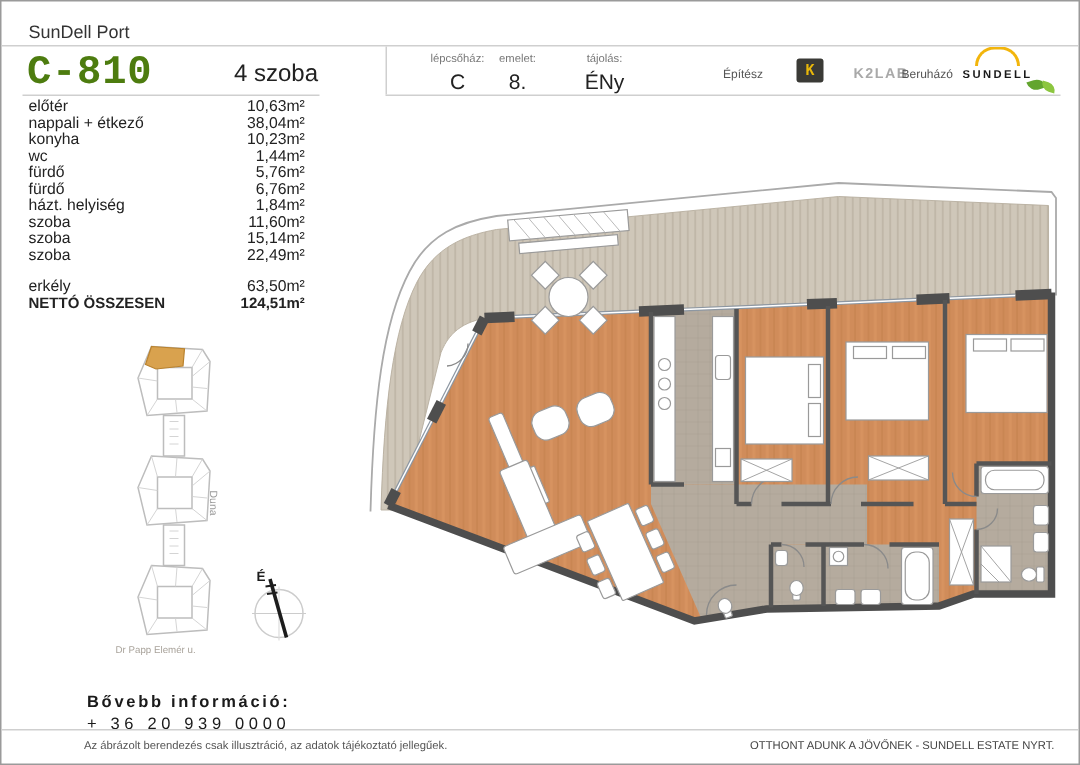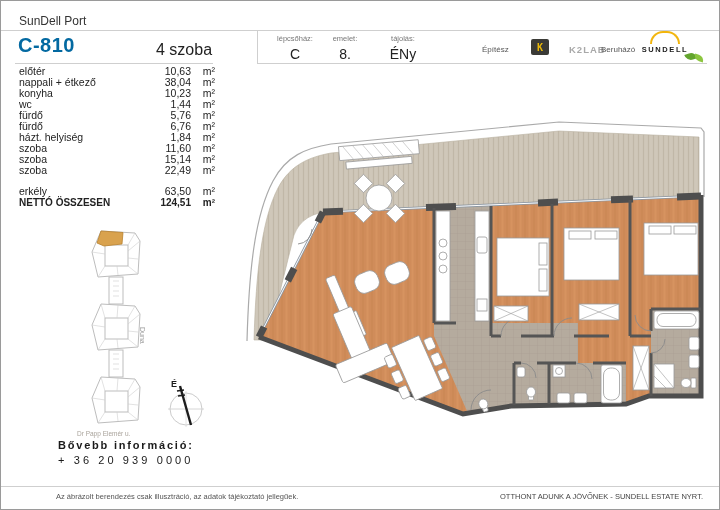--- a/index.html
+++ b/index.html
@@ -7,21 +7,21 @@
   body {
     position:relative; width:720px; height:510px; background:#ffffff;
     font-family:"Liberation Sans", sans-serif; color:#222; overflow:hidden;
     border:1px solid #9a9a9a;
   }
   .abs { position:absolute; }
 
   
   .project-name { left:18px; top:13px; font-size:12px; color:#333; }
   .rule { background:#cfcfcf; height:1px; }
-  .unit-id { left:17px; top:33px; font-size:20px; font-weight:bold; letter-spacing:0.5px; color:#0369a1; }
+  .unit-id { left:17px; top:33px; font-size:27px; font-weight:bold; letter-spacing:0.5px; color:#4d7c0f;font-family:Liberation Mono, monospace; }
   .unit-type { left:155px; top:40px; font-size:16px; color:#222; }
   .vdiv { width:1px; background:#cfcfcf; }
 
   .meta-col { top:33px; width:64px; text-align:center; }
   .meta-label { font-size:7.5px; color:#777; }
   .meta-value { font-size:14px; color:#222; margin-top:3px; }
 
   .brand-label { font-size:8px; color:#555; top:44px; }
   .k2lab-box { top:38px; width:18px; height:16px; background:#3a3a36; border-radius:2px;
                display:flex; align-items:center; justify-content:center; }
@@ -34,27 +34,27 @@
   .sundell-leaves { position:absolute; right:8px; top:22px; }
   .leaf { position:absolute; background:#63a52e; border-radius:0 9px 0 9px; }
   .leaf1 { width:12px; height:7px; transform:rotate(-18deg); left:0; top:0; }
   .leaf2 { width:10px; height:6px; background:#8cc63f; transform:rotate(18deg); left:9px; top:2px; }
 
   
   .room-table { left:18px; top:65px; width:196px; font-size:10.5px; color:#222; }
   .room-row { display:flex; height:11px; line-height:11px; }
   .room-name { flex:1; }
   .room-area { width:50px; text-align:right; }
-  .room-unit { width:24px; text-align:right; }
+  .room-unit { width:24px; }
   .room-row.total { font-weight:bold; font-size:10px; }
   .room-row.balcony { margin-top:10px; }
 
   
   .street-label { left:76px; top:429px; font-size:6.5px; color:#a9a39b; }
-  .contact { left:57px; top:439px; font-size:11px; color:#1a1a1a; line-height:11px; }
+  .contact { left:57px; top:462px; font-size:11px; color:#1a1a1a; line-height:11px; }
   .contact-heading { font-weight:bold; letter-spacing:1.8px; }
   .contact-phone { letter-spacing:3.1px; margin-top:4px; }
   .contact-email { letter-spacing:2.4px; margin-top:4px; }
 
   
   .footer-rule { left:0; top:485px; width:720px; }
   .footer-disclaimer { left:55px; top:491px; font-size:7.5px; color:#555; }
   .footer-tagline { right:16px; top:491px; font-size:7.5px; color:#444; }
 
   
@@ -71,21 +71,21 @@
 <body>
 
 <div class="abs project-name">SunDell Port</div>
 <div class="abs rule" style="left:0;top:29px;width:720px;"></div>
 
 <div class="abs unit-id">C-810</div>
 <div class="abs unit-type">4 szoba</div>
 
 <div class="abs vdiv" style="left:256px;top:30px;height:32px;"></div>
 
-<div class="abs meta-col" style="left:262px;">
+<div class="abs meta-col" style="left:272px;">
   <div class="meta-label">lépcsőház:</div>
   <div class="meta-value">C</div>
 </div>
 <div class="abs meta-col" style="left:312px;">
   <div class="meta-label">emelet:</div>
   <div class="meta-value">8.</div>
 </div>
 <div class="abs meta-col" style="left:370px;">
   <div class="meta-label">tájolás:</div>
   <div class="meta-value">ÉNy</div>

